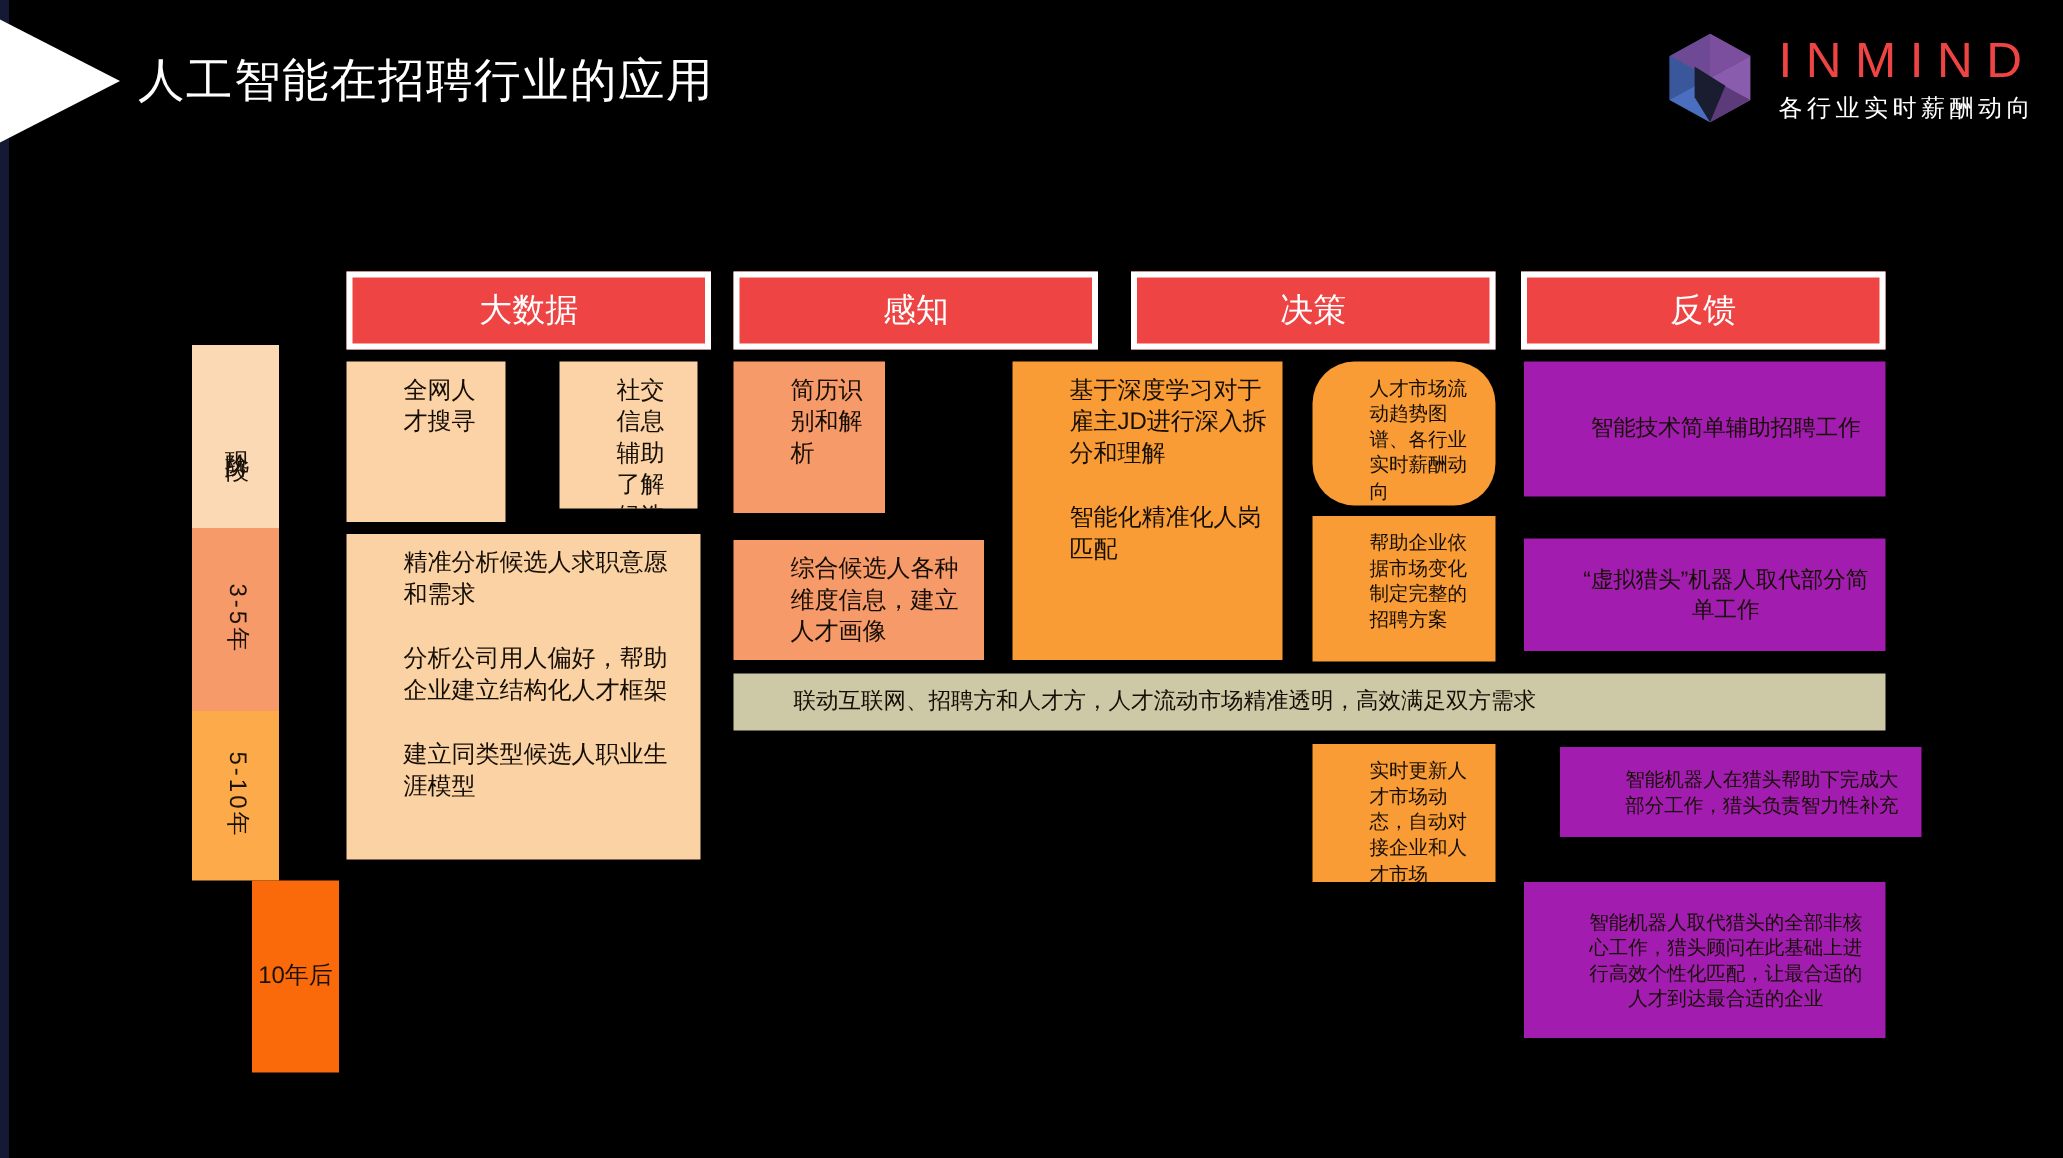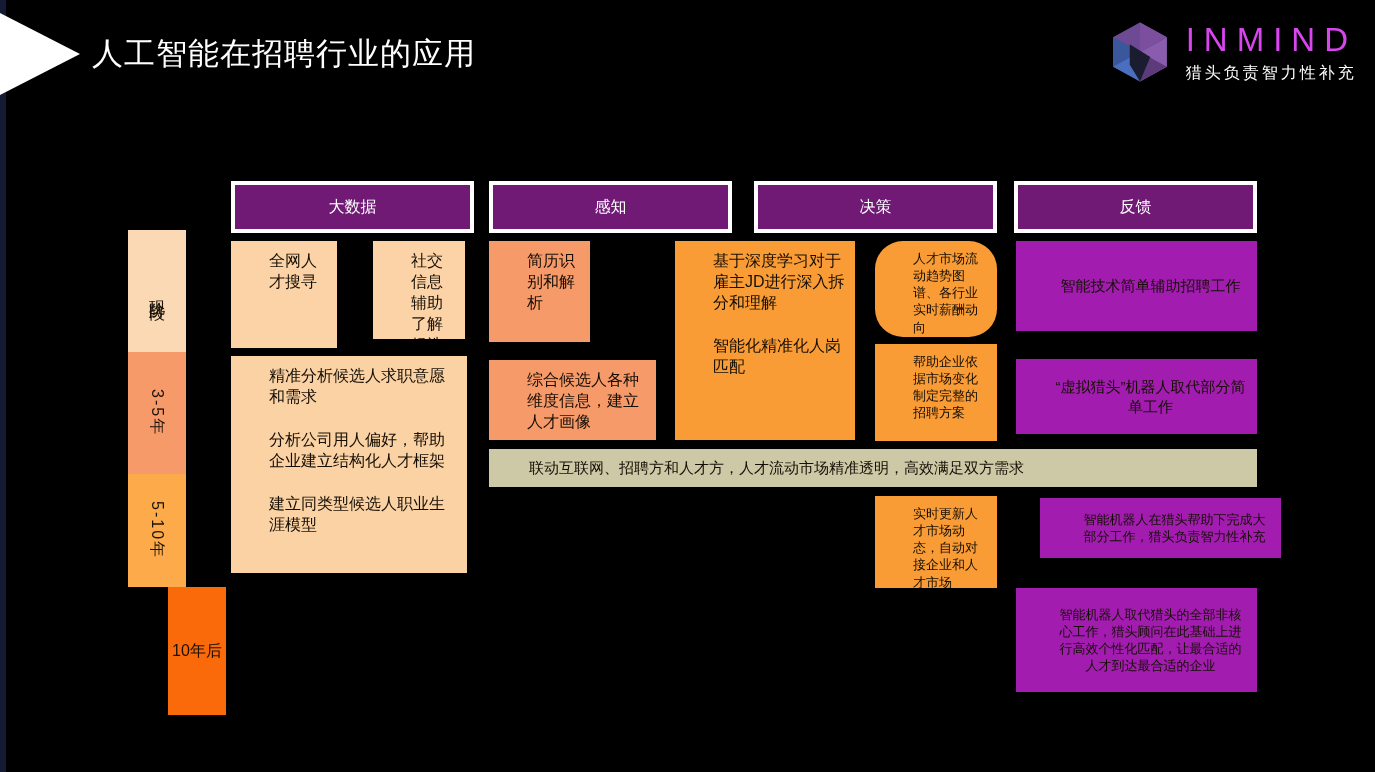--- a/index.html
+++ b/index.html
@@ -40,36 +40,36 @@
   }
 
   
   .logo-wrap {
     position: absolute; right: 18px; top: 20px;
     display: flex; align-items: center; gap: 14px;
   }
   .logo-mark { width: 64px; height: 64px; flex: none; }
   .logo-text { display: flex; flex-direction: column; line-height: 1; }
   .logo-name {
-    color: #d946ef; font-size: 33px; letter-spacing: 9px;
+    color: #ef4444; font-size: 33px; letter-spacing: 9px;
     font-weight: 300;
   }
   .logo-sub {
     color: #ffffff; font-size: 16px; letter-spacing: 3px;
     margin-top: 9px; white-space: nowrap;
   }
 
   
   .col-header {
     position: absolute;
     height: 52px;
-    background: #701a75;
+    background: #ef4444;
     border: 4px solid #ffffff;
     color: #ffffff;
-    font-size: 16px;
+    font-size: 22px;
     display: flex; align-items: center; justify-content: center;
   }
 
   
   .tl-band {
     position: absolute;
     left: 128px; width: 58px;
     color: #1a1208;
     font-size: 16px;
     display: flex; align-items: center; justify-content: center;
@@ -125,21 +125,21 @@
       <polygon points="50,4 92,27 50,50 8,27" fill="#6f4a94"></polygon>
       <polygon points="8,27 50,50 50,96 8,73" fill="#4a6fc0"></polygon>
       <polygon points="92,27 92,73 50,96 50,50" fill="#8a5cae"></polygon>
       <polygon points="8,27 50,50 8,73" fill="#3a579b"></polygon>
       <polygon points="50,50 92,73 50,96" fill="#5d3a7a"></polygon>
       <polygon points="50,4 92,27 50,50" fill="#7b4f9e"></polygon>
       <polygon points="34,38 66,58 50,96 34,70" fill="#1a1d30"></polygon>
     </svg>
     <div class="logo-text">
       <div class="logo-name">INMIND</div>
-      <div class="logo-sub">猎头负责智力性补充</div>
+      <div class="logo-sub">各行业实时薪酬动向</div>
     </div>
   </div>
 
   <div class="col-header" style="left:231px; top:181px; width:243px;">
     <span>大数据</span>
   </div>
   <div class="col-header" style="left:489px; top:181px; width:243px;">
     <span>感知</span>
   </div>
   <div class="col-header" style="left:754px; top:181px; width:243px;">

